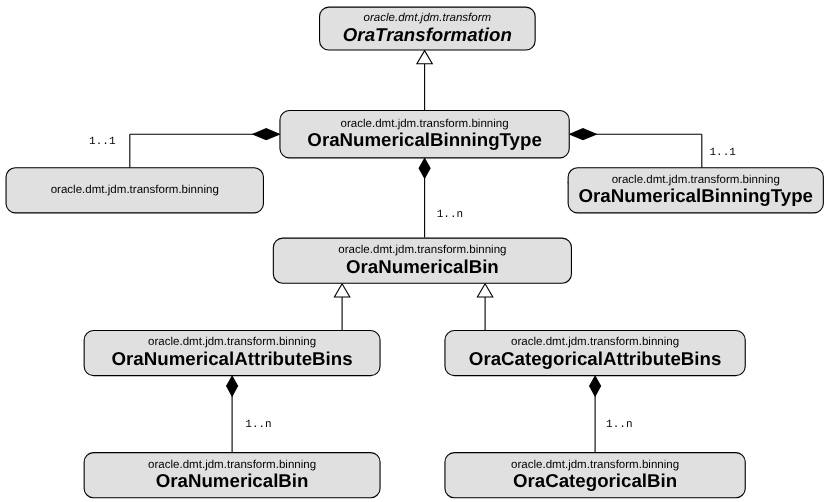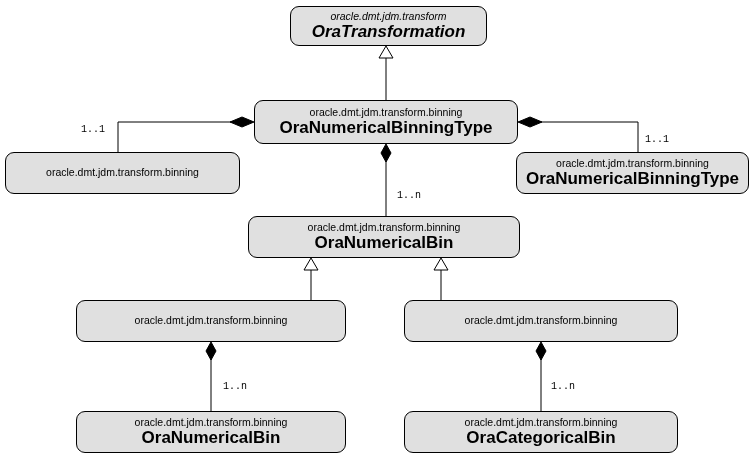--- a/index.html
+++ b/index.html
@@ -110,24 +110,26 @@
     <div class="cname">OraNumericalBinningType</div>
   </div>
 
   <div class="uml-class" style="left:248px; top:216px; width:272px; height:42px;">
     <div class="pkg">oracle.dmt.jdm.transform.binning</div>
     <div class="cname">OraNumericalBin</div>
   </div>
 
   <div class="uml-class" style="left:76px; top:300px; width:270px; height:42px;">
     <div class="pkg">oracle.dmt.jdm.transform.binning</div>
+    <div class="cname">OraNumericalAttributeBins</div>
   </div>
 
   <div class="uml-class" style="left:404px; top:300px; width:274px; height:42px;">
     <div class="pkg">oracle.dmt.jdm.transform.binning</div>
+    <div class="cname">OraCategoricalAttributeBins</div>
   </div>
 
   <div class="uml-class" style="left:76px; top:411px; width:270px; height:42px;">
     <div class="pkg">oracle.dmt.jdm.transform.binning</div>
     <div class="cname">OraNumericalBin</div>
   </div>
 
   <div class="uml-class" style="left:404px; top:411px; width:274px; height:42px;">
     <div class="pkg">oracle.dmt.jdm.transform.binning</div>
     <div class="cname">OraCategoricalBin</div>

